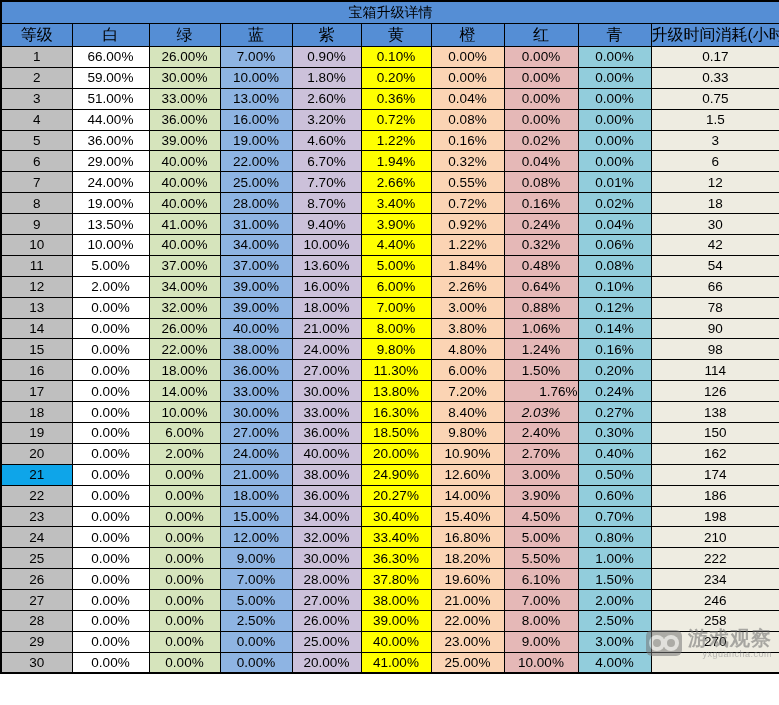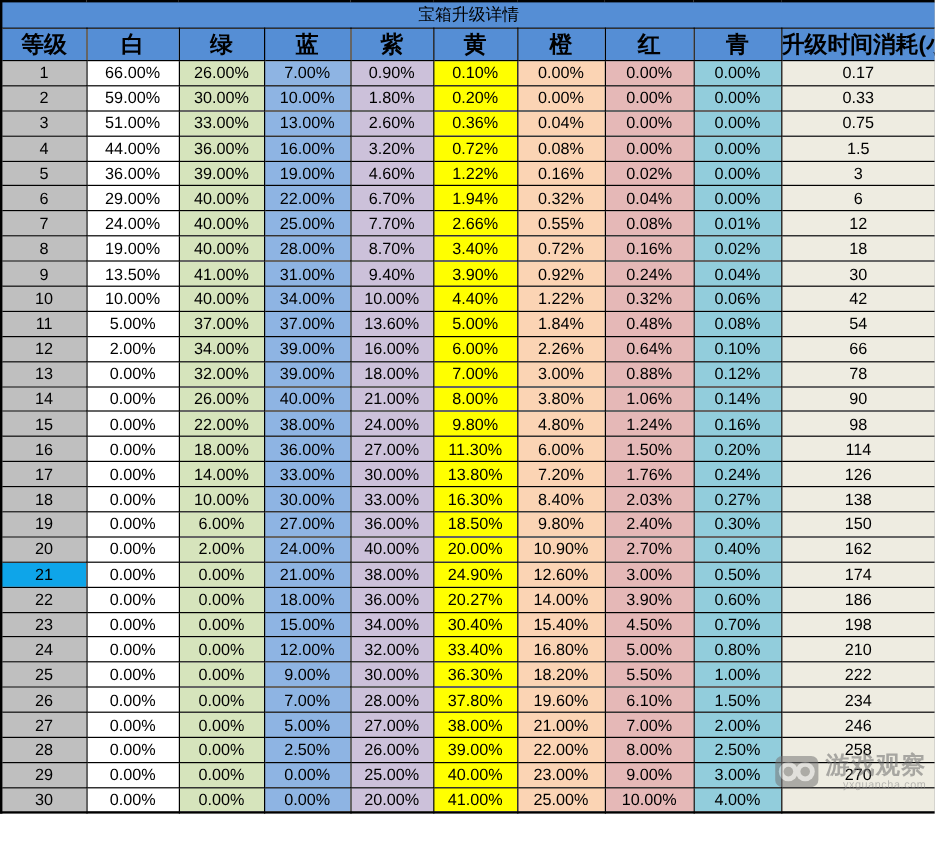--- a/index.html
+++ b/index.html
@@ -31,22 +31,22 @@
     white-space: nowrap;
     color: #000000;
   }
   tr.title-row th {
     height: 21px;
     font-size: 14px;
     font-weight: normal;
   }
   tr.header-row th {
     height: 22px;
-    font-size: 19px;
-    font-weight: bold;
+    font-size: 16px;
+    font-weight: normal;
   }
   tbody tr {
     height: 20.9px;
   }
   tbody td {
     font-size: 13.5px;
   }
   .watermark {
     position: absolute;
     top: 624px;
@@ -305,33 +305,33 @@
           <td style="background: rgb(238, 236, 225);">114</td>
         </tr>
         <tr>
           <td style="background: rgb(191, 191, 191);">17</td>
           <td style="background: rgb(255, 255, 255);">0.00%</td>
           <td style="background: rgb(214, 228, 188);">14.00%</td>
           <td style="background: rgb(142, 180, 227);">33.00%</td>
           <td style="background: rgb(204, 193, 218);">30.00%</td>
           <td style="background: rgb(255, 255, 0);">13.80%</td>
           <td style="background: rgb(251, 212, 180);">7.20%</td>
-          <td style="background: rgb(229, 184, 183);">1.76%</td>
+          <td style="background: rgb(229, 184, 183); text-align: right;">1.76%</td>
           <td style="background: rgb(146, 205, 220);">0.24%</td>
           <td style="background: rgb(238, 236, 225);">126</td>
         </tr>
         <tr>
           <td style="background: rgb(191, 191, 191);">18</td>
           <td style="background: rgb(255, 255, 255);">0.00%</td>
           <td style="background: rgb(214, 228, 188);">10.00%</td>
           <td style="background: rgb(142, 180, 227);">30.00%</td>
           <td style="background: rgb(204, 193, 218);">33.00%</td>
           <td style="background: rgb(255, 255, 0);">16.30%</td>
           <td style="background: rgb(251, 212, 180);">8.40%</td>
-          <td style="background: rgb(229, 184, 183);">2.03%</td>
+          <td style="background: rgb(229, 184, 183); font-style: italic;">2.03%</td>
           <td style="background: rgb(146, 205, 220);">0.27%</td>
           <td style="background: rgb(238, 236, 225);">138</td>
         </tr>
         <tr>
           <td style="background: rgb(191, 191, 191);">19</td>
           <td style="background: rgb(255, 255, 255);">0.00%</td>
           <td style="background: rgb(214, 228, 188);">6.00%</td>
           <td style="background: rgb(142, 180, 227);">27.00%</td>
           <td style="background: rgb(204, 193, 218);">36.00%</td>
           <td style="background: rgb(255, 255, 0);">18.50%</td>

